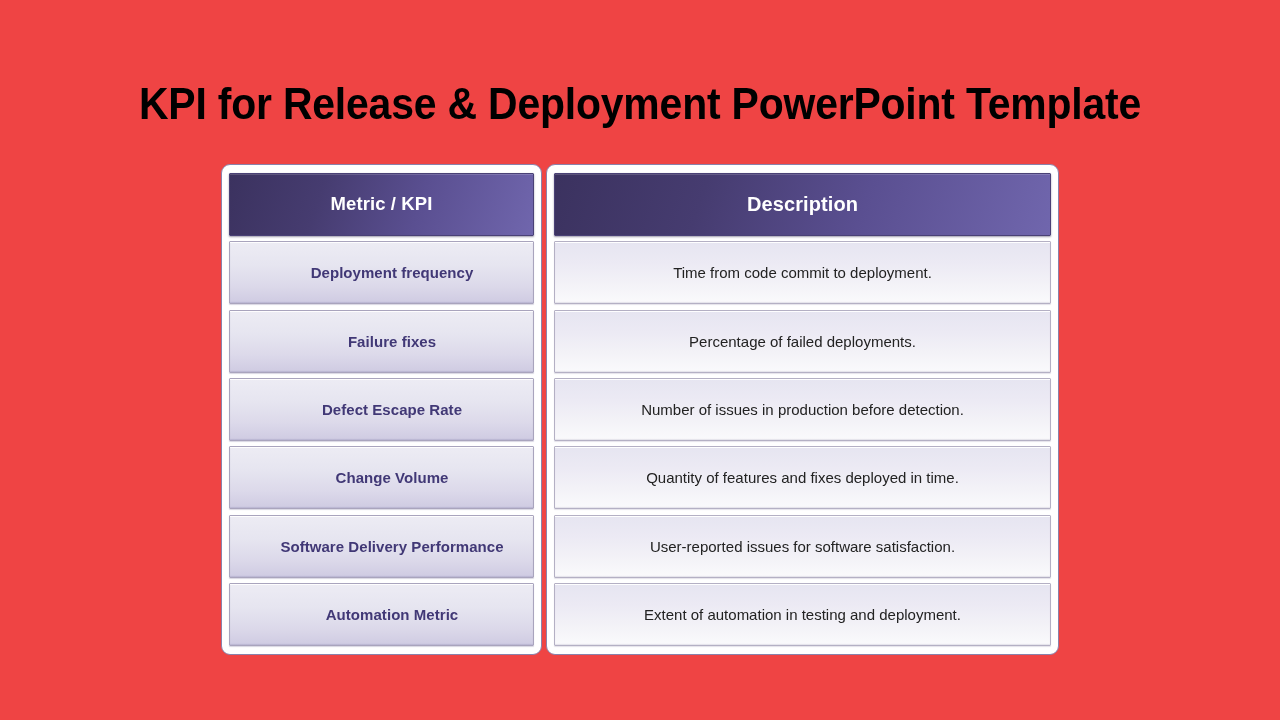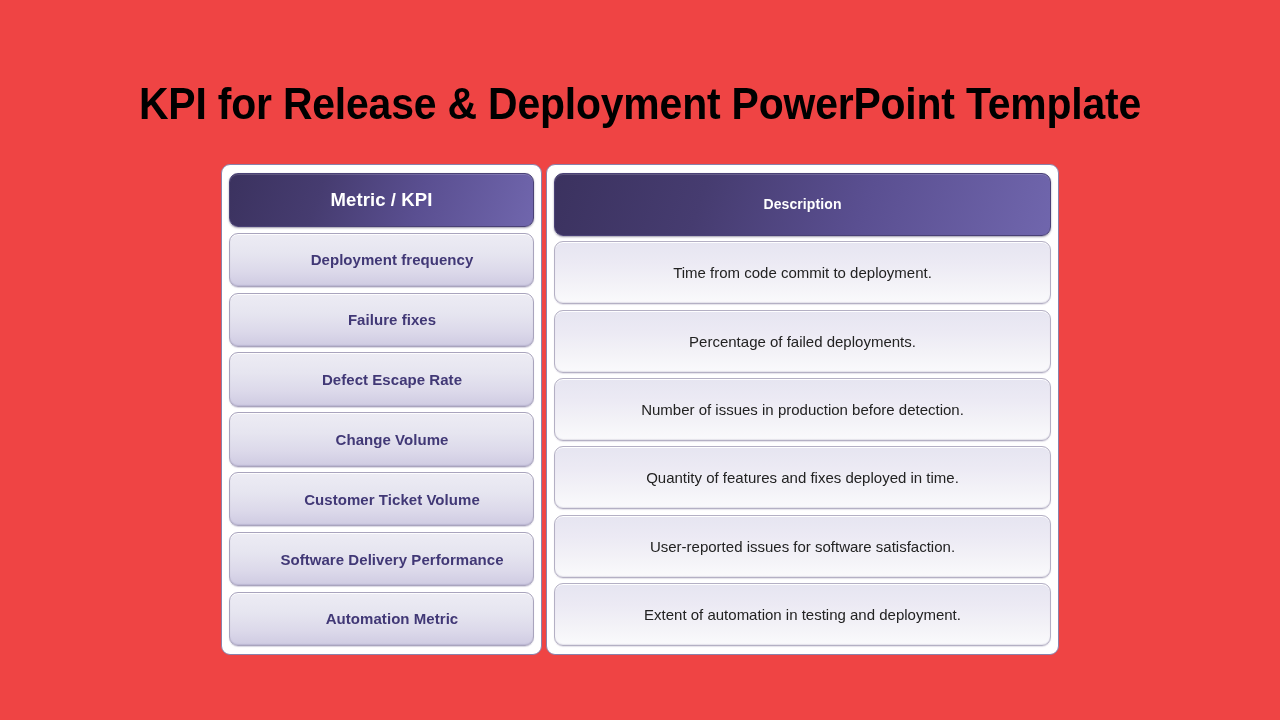--- a/index.html
+++ b/index.html
@@ -57,42 +57,42 @@
     display: flex;
     flex-direction: column;
     gap: 5.5px;
   }
 
   .col-metric { width: 321px; }
   .col-desc   { width: 513px; }
 
   .cell {
     box-sizing: border-box;
-    border-radius: 9px;
+    border-radius: 1px;
     display: flex;
     align-items: center;
     justify-content: center;
     text-align: center;
     position: relative;
     flex: 1 1 0;
   }
 
   
   .cell.header {
     background: linear-gradient(108deg, #3b325f 0%, #463c70 30%, #5a4f91 62%, #7066ad 100%);
     border: 1px solid #4a4176;
     color: #ffffff;
     font-weight: bold;
     font-size: 19px;
     letter-spacing: 0.1px;
     box-shadow: inset 0 1px 0 rgba(255,255,255,0.16),
                 0 1px 2px rgba(40,34,70,0.45);
   }
   .col-metric .cell.header { font-size: 18.5px; }
-  .col-desc   .cell.header { font-size: 14px; }
+  .col-desc   .cell.header { font-size: 20px; }
 
   
   .cell.metric {
     background: linear-gradient(180deg, #edecf4 0%, #e6e5f0 38%, #dcd9ea 72%, #cfcbe2 100%);
     border: 1px solid #a9a4bd;
     color: #413876;
     font-weight: bold;
     font-size: 15px;
     letter-spacing: 0.05px;
     box-shadow: inset 0 1px 0 rgba(255,255,255,0.9),
@@ -134,23 +134,20 @@
       <div class="cell metric">
         <span>Failure fixes</span>
       </div>
       <div class="cell metric">
         <span>Defect Escape Rate</span>
       </div>
       <div class="cell metric">
         <span>Change Volume</span>
       </div>
       <div class="cell metric">
-        <span>Customer Ticket Volume</span>
-      </div>
-      <div class="cell metric">
         <span>Software Delivery Performance</span>
       </div>
       <div class="cell metric">
         <span>Automation Metric</span>
       </div>
     </div>
 
     <div class="column col-desc">
       <div class="cell header">
         <span>Description</span>

